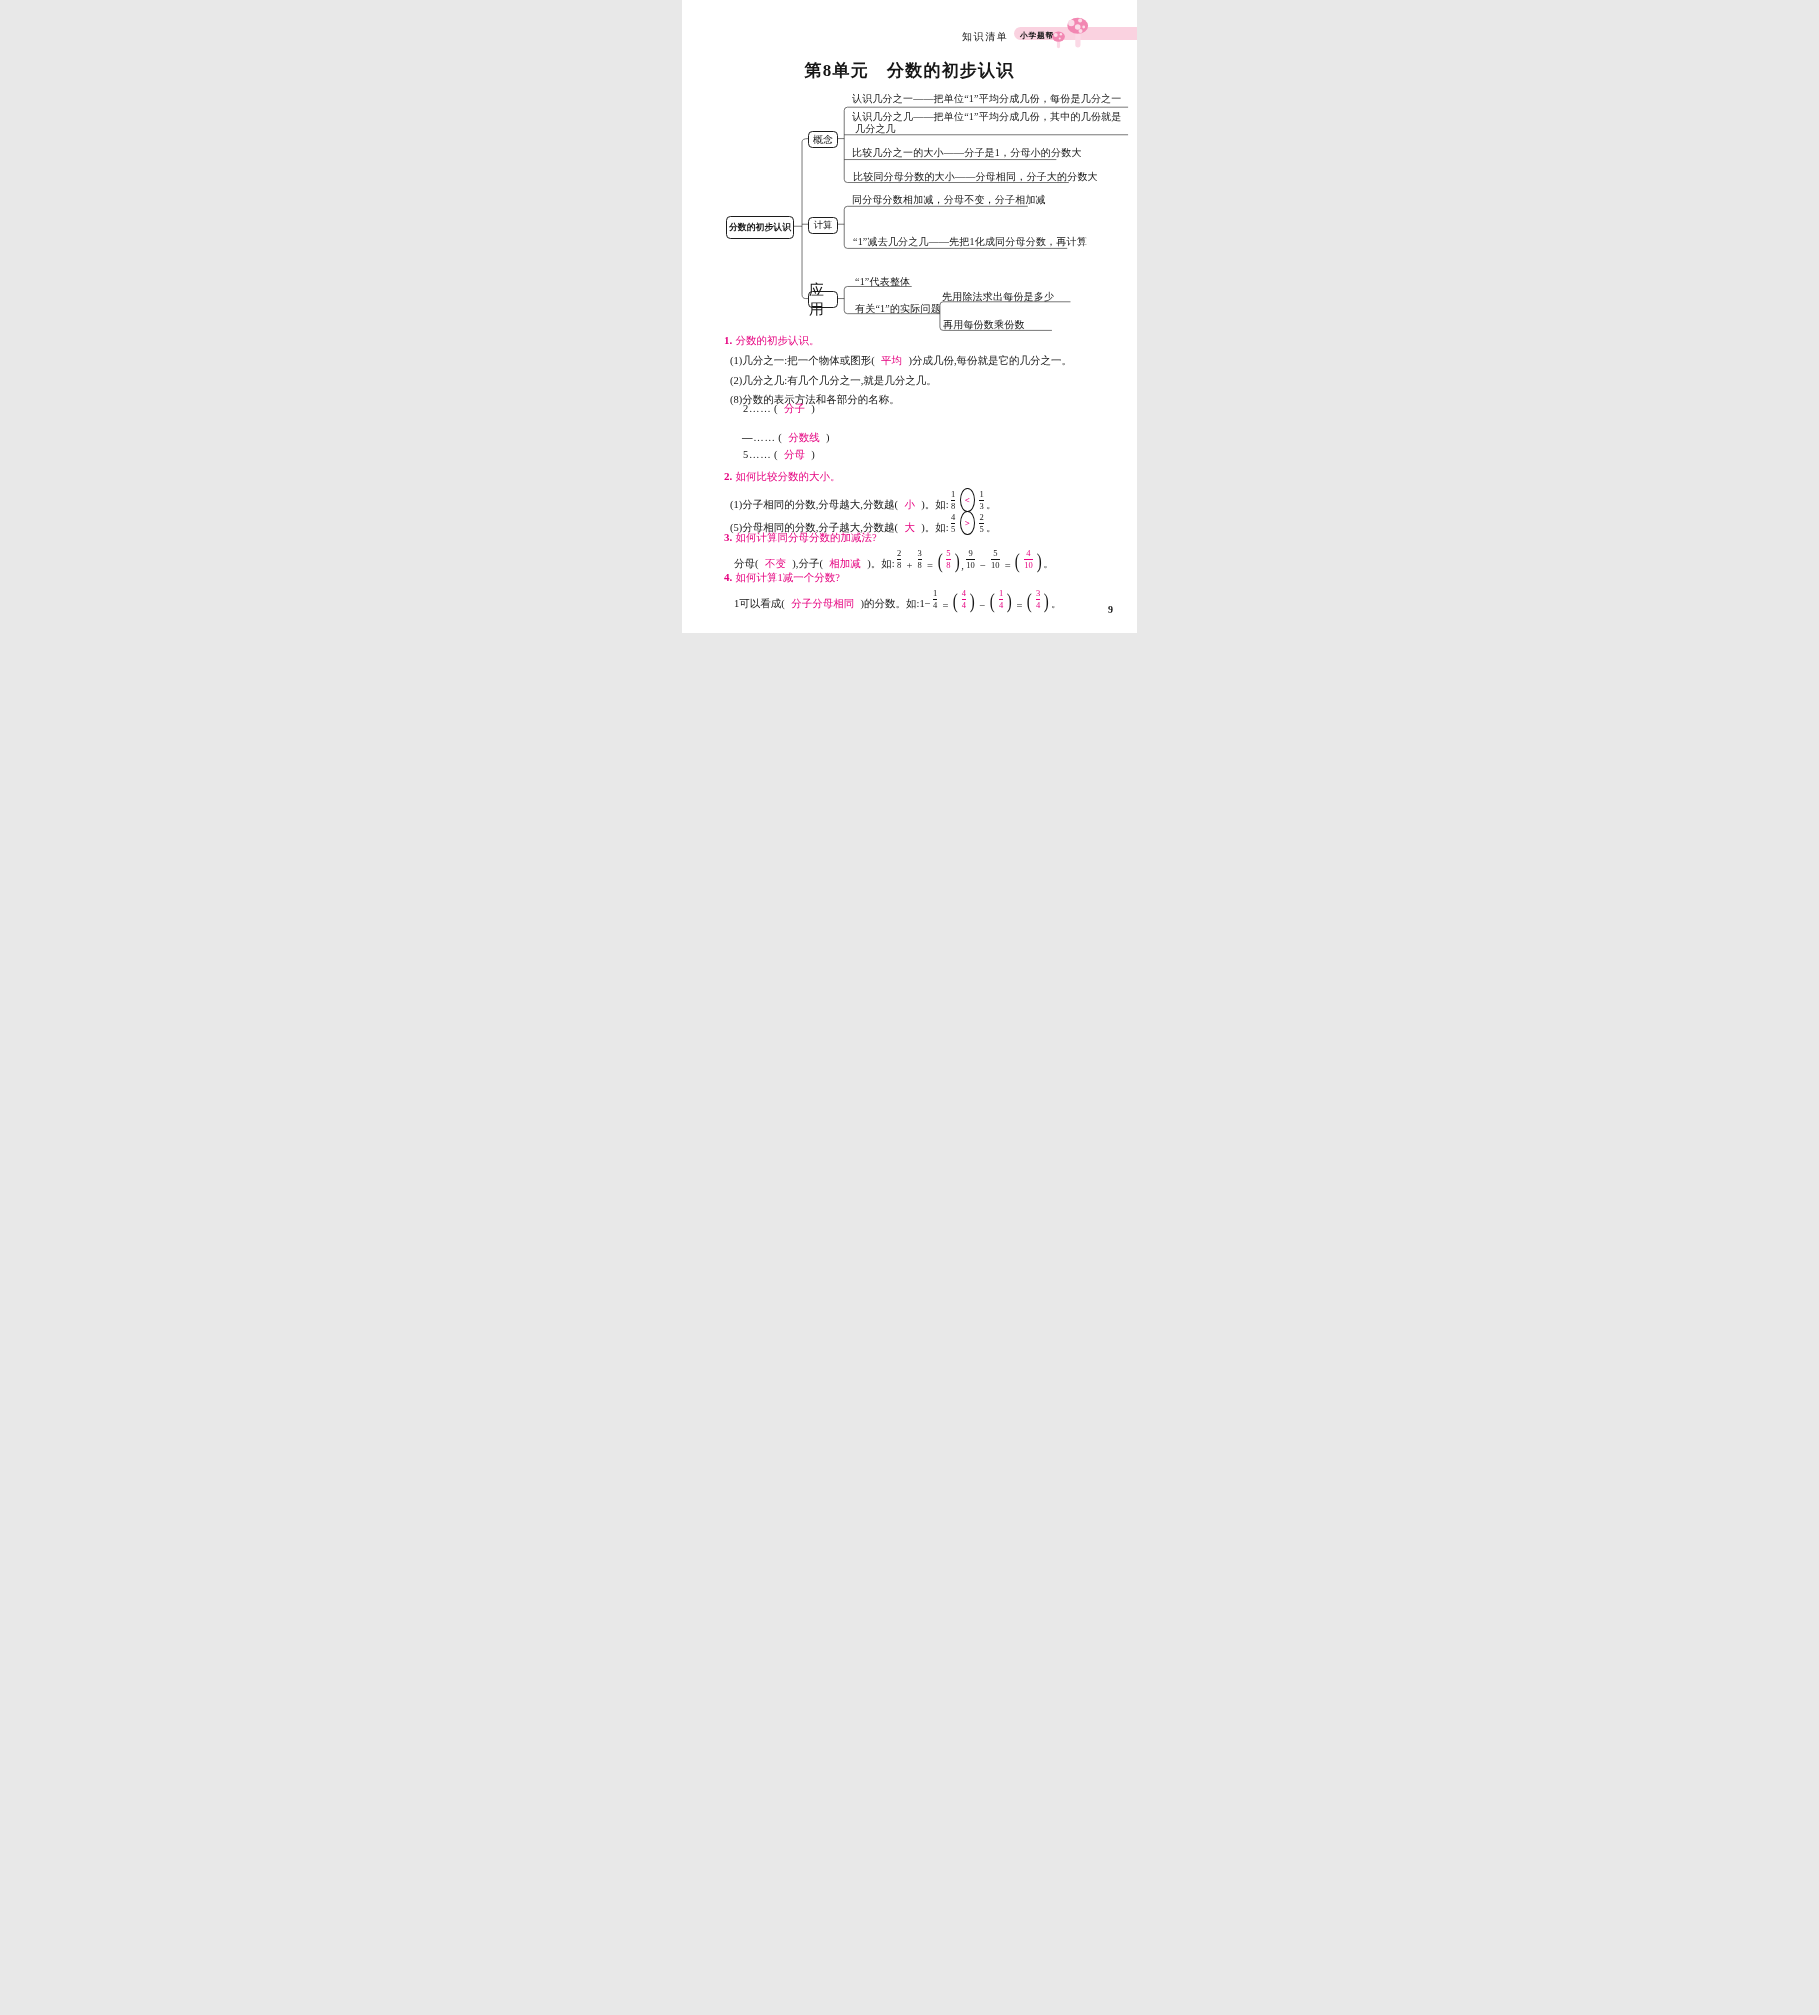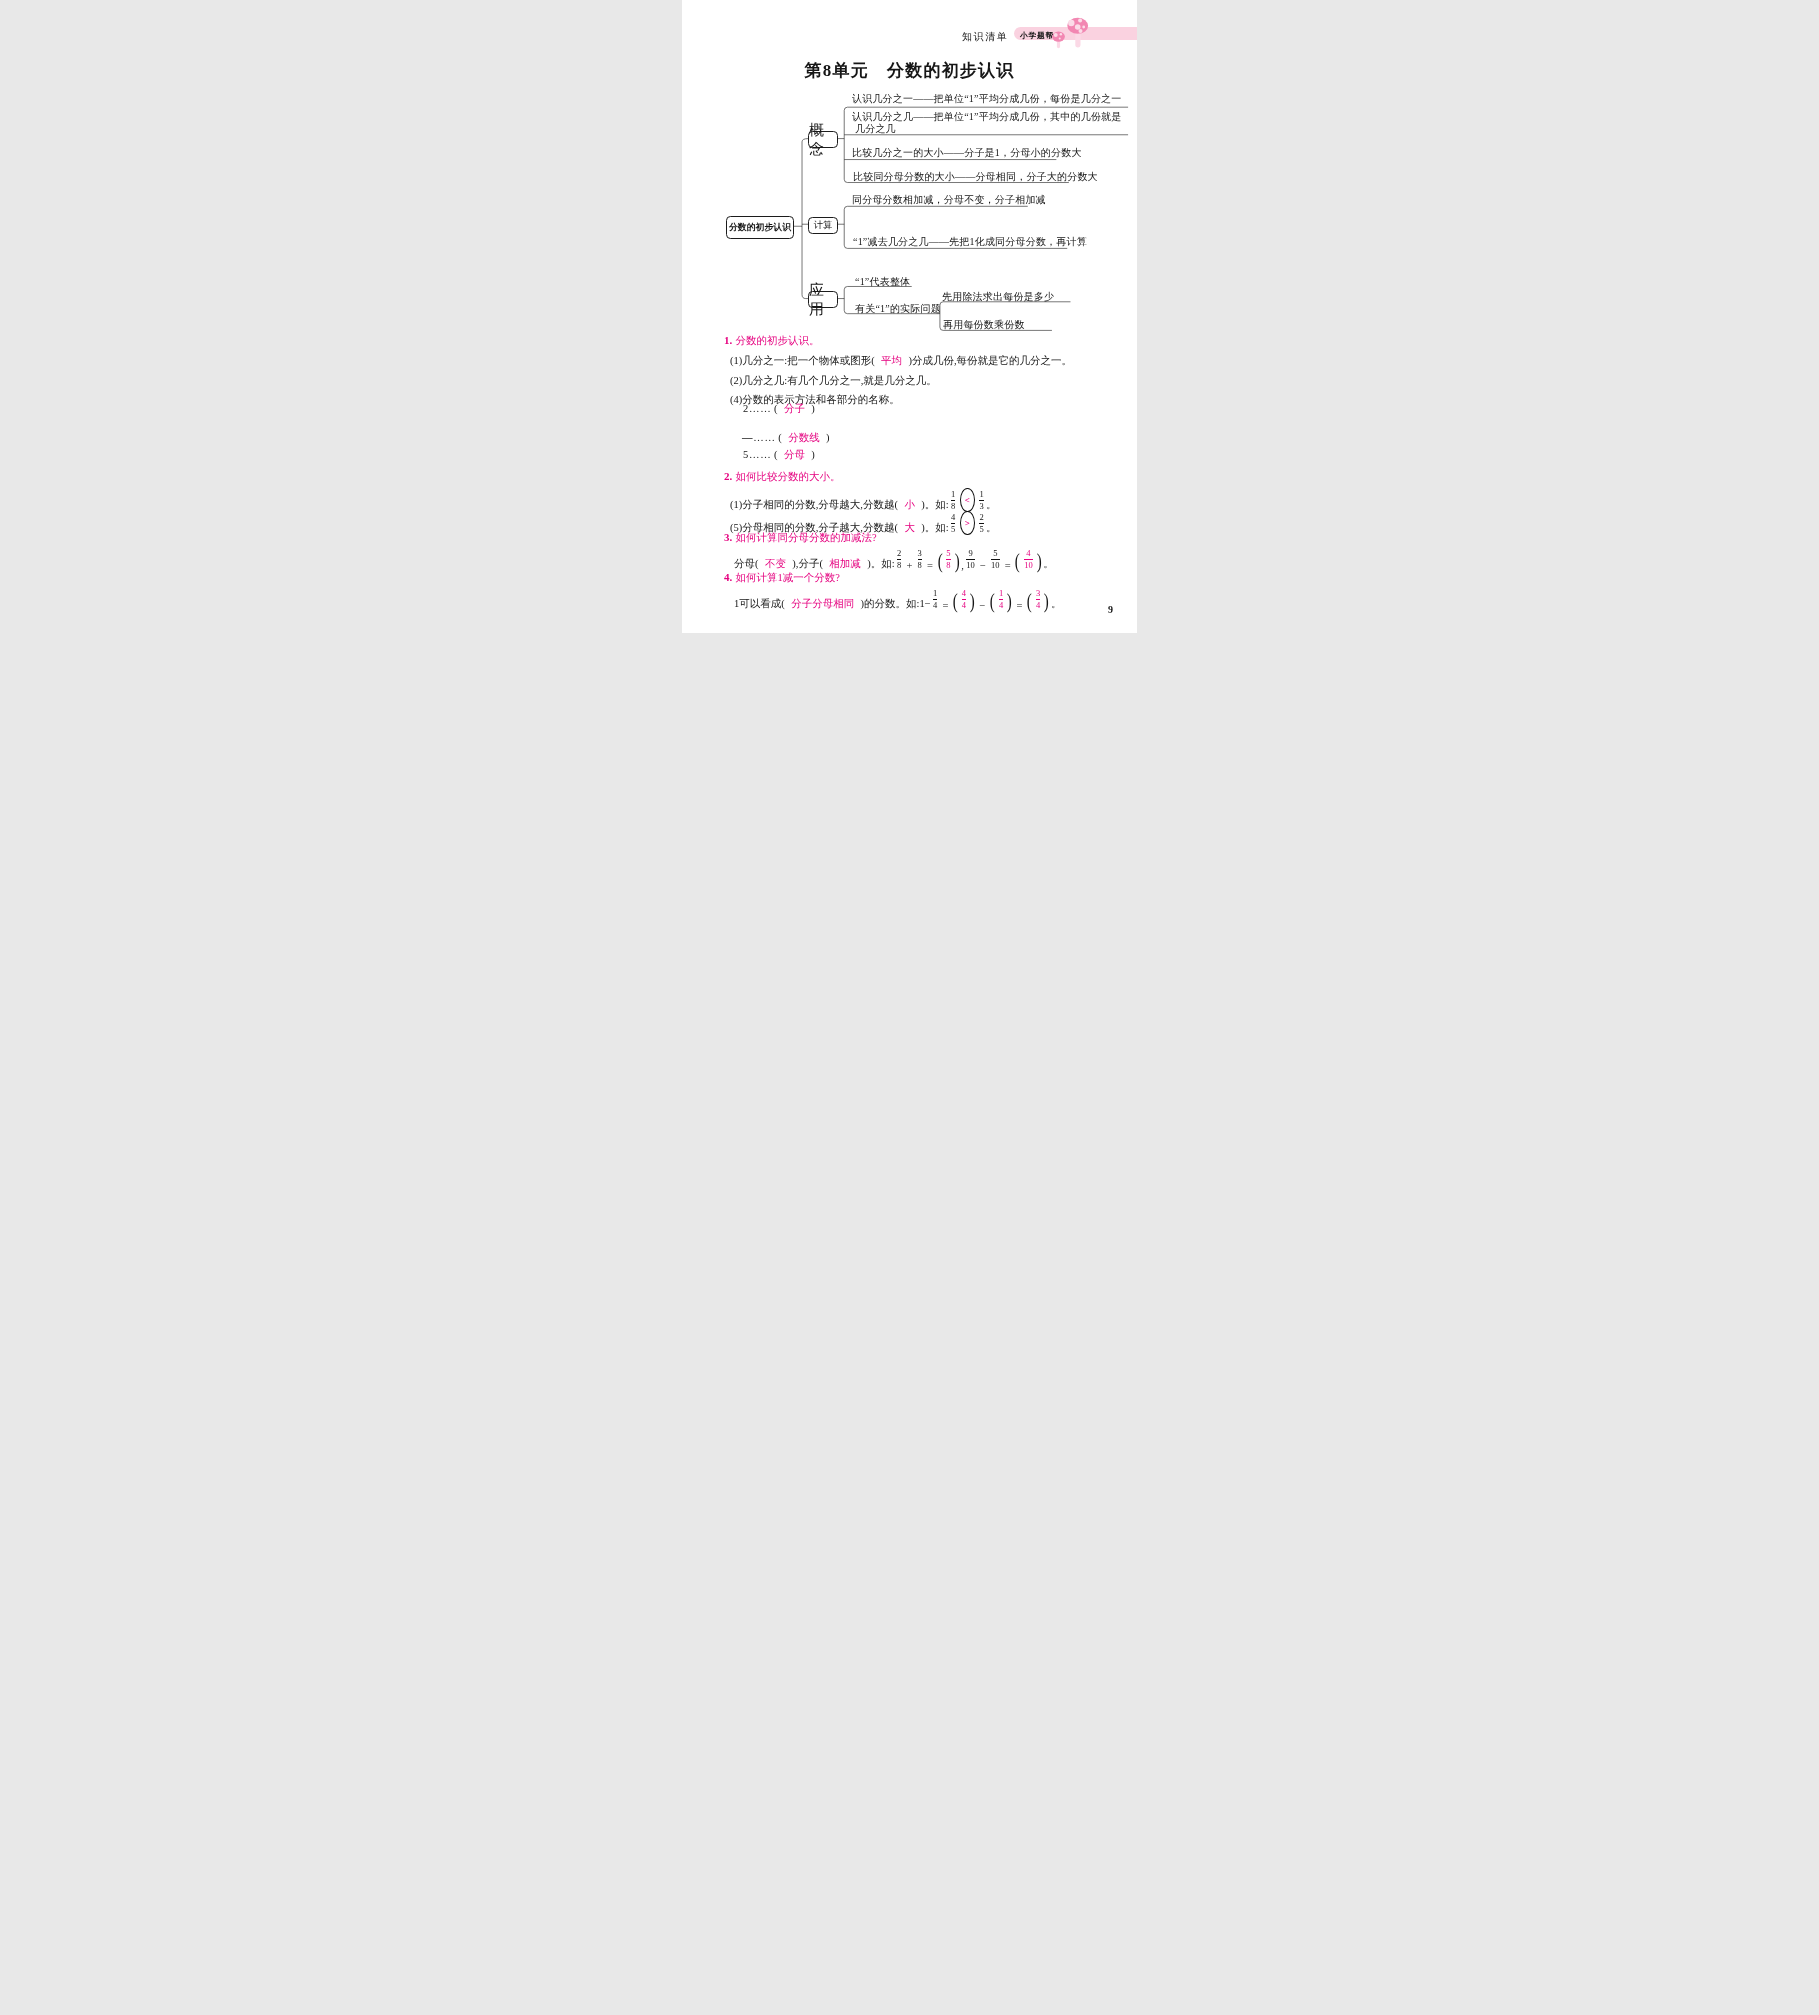--- a/index.html
+++ b/index.html
@@ -11,21 +11,21 @@
   .banner{left:332px;top:27px;width:123px;height:13.3px;background:#fad2e0;border-radius:6.9px 0 0 6.9px;}
   .banner-label{left:338px;top:31px;font-size:7.7px;font-weight:bold;letter-spacing:0.8px;color:#111;}
   .mushrooms{left:366px;top:17px;}
   
   .title{left:0;top:59px;width:455px;text-align:center;font-size:17px;font-weight:bold;letter-spacing:1.2px;}
   
   .mapsvg{left:0;top:0;pointer-events:none;}
   .node{position:absolute;border:0.6px solid #1c1c1c;border-radius:4.4px;display:flex;
         align-items:center;justify-content:center;background:#fff;}
   .node.root{left:44px;top:216px;width:66px;height:21.4px;font-size:8.9px;font-weight:bold;}
-  .node.b1{left:126px;top:131px;width:28px;height:15px;font-size:15px;}
+  .node.b1{left:126px;top:131px;width:28px;height:15px;font-size:10px;}
   .node.b2{left:126px;top:217px;width:28px;height:15px;font-size:9.3px;}
   .node.b3{left:126px;top:291px;width:28px;height:15px;font-size:15px;}
   .leaf{font-size:10px;letter-spacing:0.2px;}
   
   .sec-head{font-size:10.5px;color:#e5017f;}
   .sec-head .num{font-weight:bold;margin-right:3.2px;font-size:11px;}
   .body-line{font-size:10.5px;}
   .ans{color:#e5017f;margin:0 6.4px;}
   .nrow{font-size:10.5px;}
   .nrow .dots{letter-spacing:0.8px;margin:0 2.4px 0 0.8px;}
@@ -101,21 +101,21 @@
   <div class="abs leaf" style="left:173px;top:302px;">有关“1”的实际问题</div>
   <div class="abs leaf" style="left:261px;top:318px;">再用每份数乘份数</div>
 
   <div class="abs sec-head" style="left:42px;top:334px;">
     <span class="num">1.</span><span>分数的初步认识。</span>
   </div>
   <div class="abs body-line" style="left:48px;top:354px;">
     <span>(1)几分之一:把一个物体或图形(</span><span class="ans">平均</span><span>)分成几份,每份就是它的几分之一。</span>
   </div>
   <div class="abs body-line" style="left:48px;top:374px;">(2)几分之几:有几个几分之一,就是几分之几。</div>
-  <div class="abs body-line" style="left:48px;top:393px;">(4)分数的表示方法和各部分的名称。</div>
+  <div class="abs body-line" style="left:48px;top:393px;">(8)分数的表示方法和各部分的名称。</div>
   <div class="abs nrow" style="left:61px;top:402px;text-align:right;">
     <span>2</span><span class="dots">……</span><span>(</span><span class="ans">分子</span><span>)</span>
   </div>
   <div class="abs nrow" style="left:60px;top:431px;">
     <span style="font-weight:bold">—</span><span class="dots">……</span><span>(</span><span class="ans">分数线</span><span>)</span>
   </div>
   <div class="abs nrow" style="left:61px;top:448px;">
     <span>5</span><span class="dots">……</span><span>(</span><span class="ans">分母</span><span>)</span>
   </div>
 

